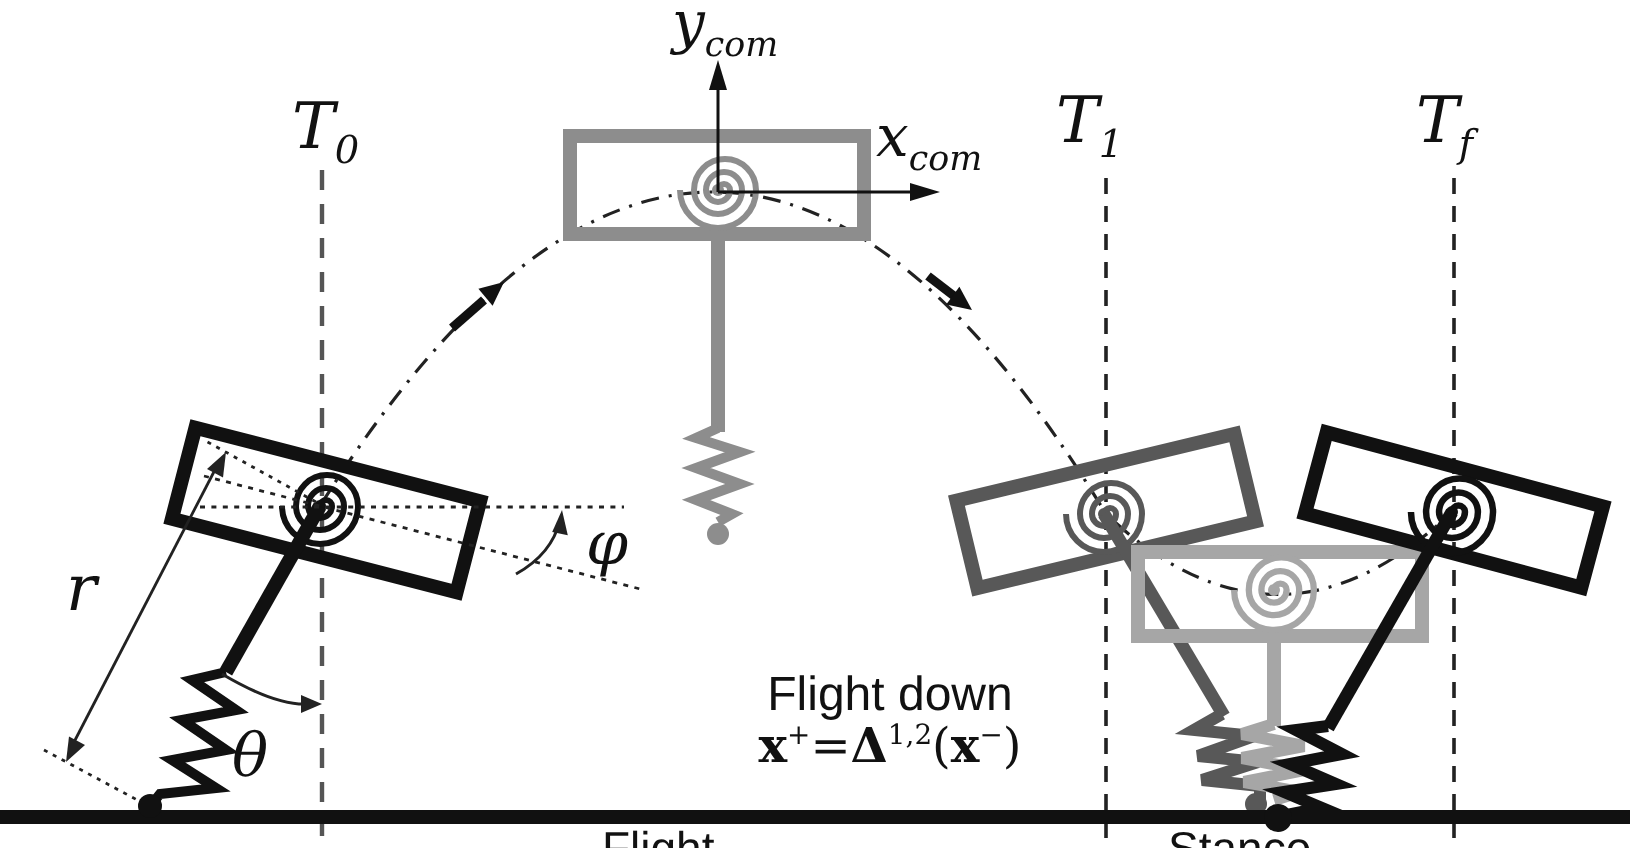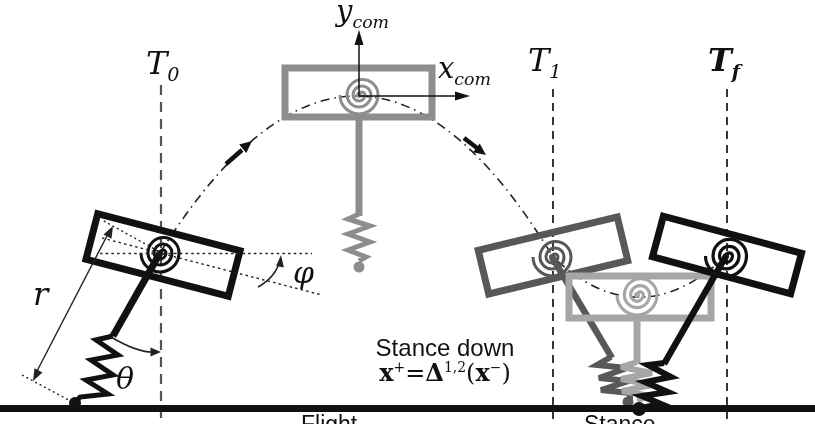--- a/index.html
+++ b/index.html
@@ -108,31 +108,31 @@
   </g>
 
   <rect x="0" y="405" width="815" height="7" fill="#111111"></rect>
 
   <circle cx="75" cy="403" r="6" fill="#111"></circle>
   <circle cx="639" cy="409" r="7" fill="#111"></circle>
 </svg>
 
 <div class="lbl math t-lbl" style="left:146px;top:47px;"><span>T</span><sub>0</sub></div>
 <div class="lbl math t-lbl" style="left:528px;top:44px;"><span>T</span><sub>1</sub></div>
-<div class="lbl math t-lbl" style="left:708px;top:44px;font-weight:bold;"><span>T</span><sub>f</sub></div>
+<div class="lbl math t-lbl" style="left:708px;top:44px;"><span>T</span><sub>f</sub></div>
 
 <div class="lbl math axis-lbl" style="left:336px;top:-3px;"><span>y</span><sub>com</sub></div>
 <div class="lbl math axis-lbl" style="left:438px;top:54px;"><span>x</span><sub>com</sub></div>
 
 <div class="lbl math" style="left:33px;top:278px;font-size:32px;">r</div>
 <div class="lbl math greek" style="left:116px;top:364px;">θ</div>
 <div class="lbl math greek" style="left:293px;top:258px;">φ</div>
 
 <div class="lbl td-block" style="left:327px;top:336px;">
-  <div class="sans annot">Stance down</div>
+  <div class="sans annot">Flight down</div>
   <div class="formula"><span class="bold">x</span><sup>+</sup><span>=</span><span class="bold">Δ</span><sup>1,2</sup><span>(</span><span class="bold">x</span><sup>−</sup><span>)</span></div>
 </div>
 
 
 <div class="lbl sans annot" style="left:301px;top:413px;font-size:23px;">Flight</div>
 <div class="lbl sans annot" style="left:584px;top:413px;font-size:23px;">Stance</div>
 
 </div>
 
 </body></html>

